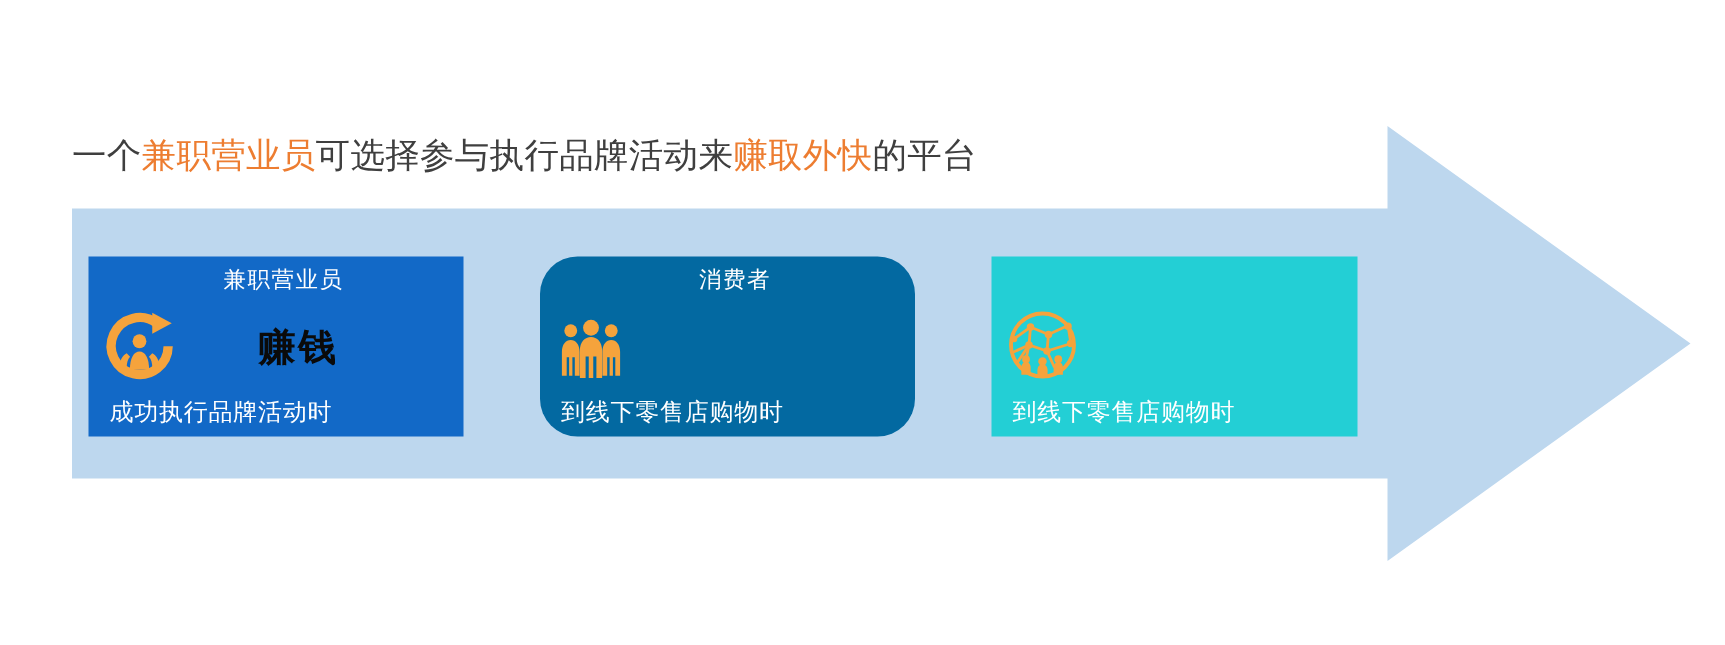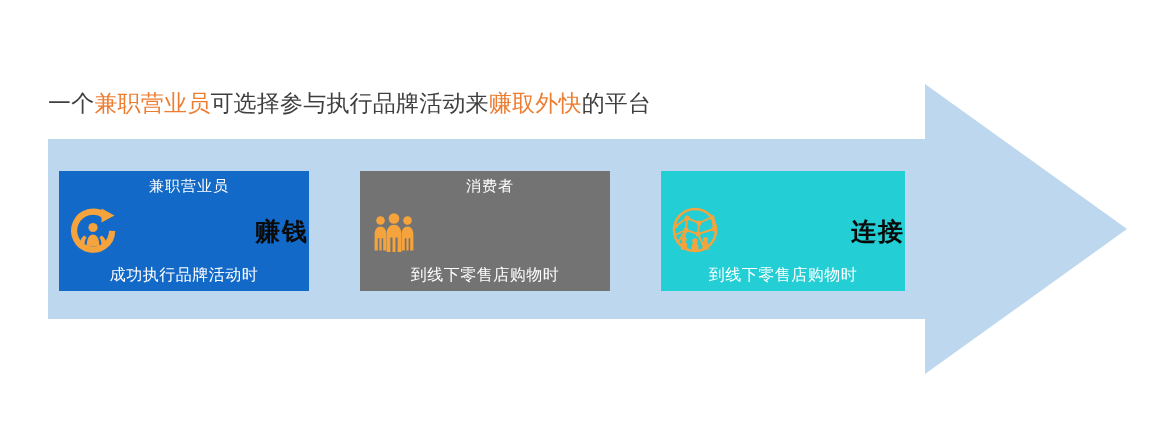--- a/index.html
+++ b/index.html
@@ -48,51 +48,50 @@
     width: 846px;
     height: 120px;
   }
   .card {
     position: absolute;
     top: 0;
     height: 120px;
     box-sizing: border-box;
   }
   .card-1 { left: 0px;   width: 250px; background: #1269C7; }
-  .card-2 { left: 301px; width: 250px; background: #737373; }
+  .card-2 { left: 301px; width: 250px; background: #0369a1; border-radius: 25px; }
   .card-3 { left: 602px; width: 244px; background: #23CFD5; }
 
   .card-header {
     position: absolute;
     top: 6px;
     left: 0;
     right: 0;
     text-align: center;
     font-size: 15px;
     color: #ffffff;
     letter-spacing: 1px;
     padding-left: 10px;
   }
   .card-footer {
     position: absolute;
     bottom: 5px;
     left: 0;
     right: 14px;
-    text-align: center;
     font-size: 16px;
     color: #ffffff;
     letter-spacing: 0.5px;
     padding-left: 14px;
   }
   .card-main {
     position: absolute;
     top: 44px;
     left: 0;
     right: 0;
-    text-align: right;
+    text-align: center;
     font-size: 25px;
     font-weight: bold;
     color: #0a0a0a;
     letter-spacing: 2px;
     padding-left: 30px;
   }
   .card-icon {
     position: absolute;
     left: 8px;
     top: 33px;
@@ -182,18 +181,17 @@
           <g fill="#F5A33C">
             <circle cx="15" cy="35.5" r="2.6"></circle>
             <path d="M11.9 45.8 L11.9 41.2 C11.9 38.8 13.3 37.4 15 37.4 C16.7 37.4 18.1 38.8 18.1 41.2 L18.1 45.8 Z"></path>
             <circle cx="26" cy="37" r="2.8"></circle>
             <path d="M22.6 47.8 L22.6 42.8 C22.6 40.3 24.1 38.8 26 38.8 C27.9 38.8 29.4 40.3 29.4 42.8 L29.4 47.8 Z"></path>
             <circle cx="36.5" cy="35.5" r="2.6"></circle>
             <path d="M33.4 45.8 L33.4 41.2 C33.4 38.8 34.8 37.4 36.5 37.4 C38.2 37.4 39.6 38.8 39.6 41.2 L39.6 45.8 Z"></path>
           </g>
         </svg>
       </div>
-      <div class="card-main">连接</div>
       <div class="card-footer">到线下零售店购物时</div>
     </div>
 
   </div>
 </div>
 
 </body></html>

